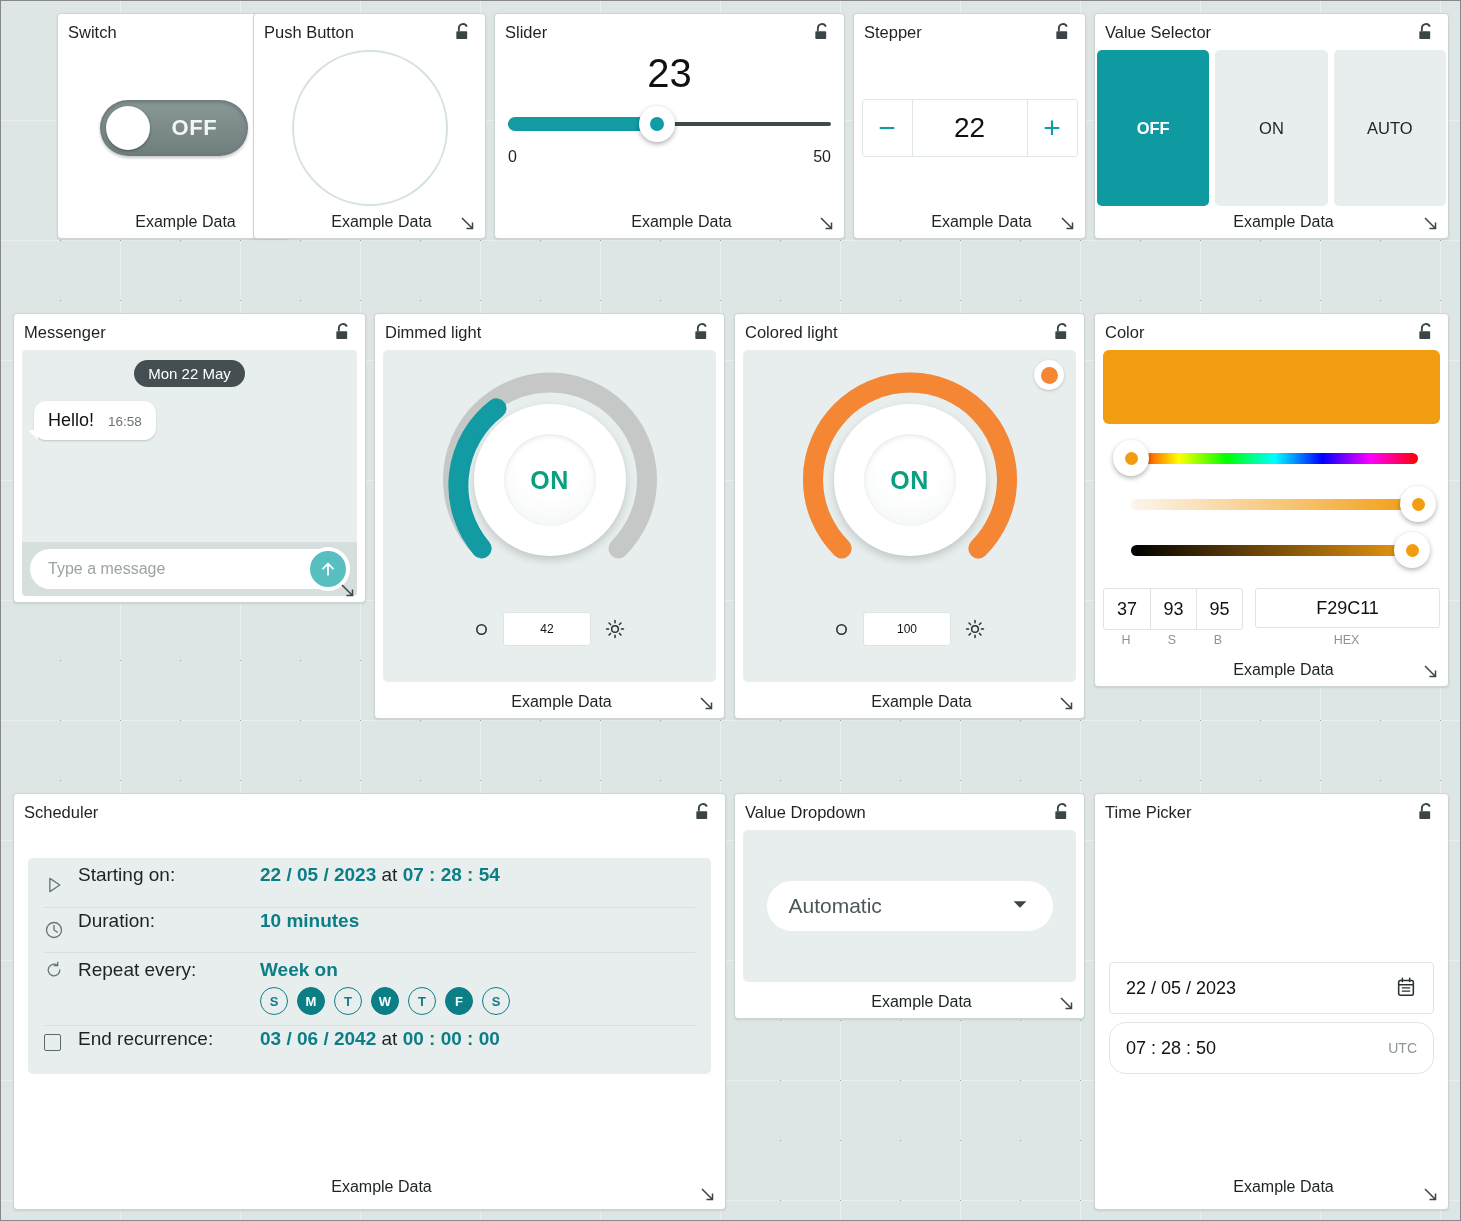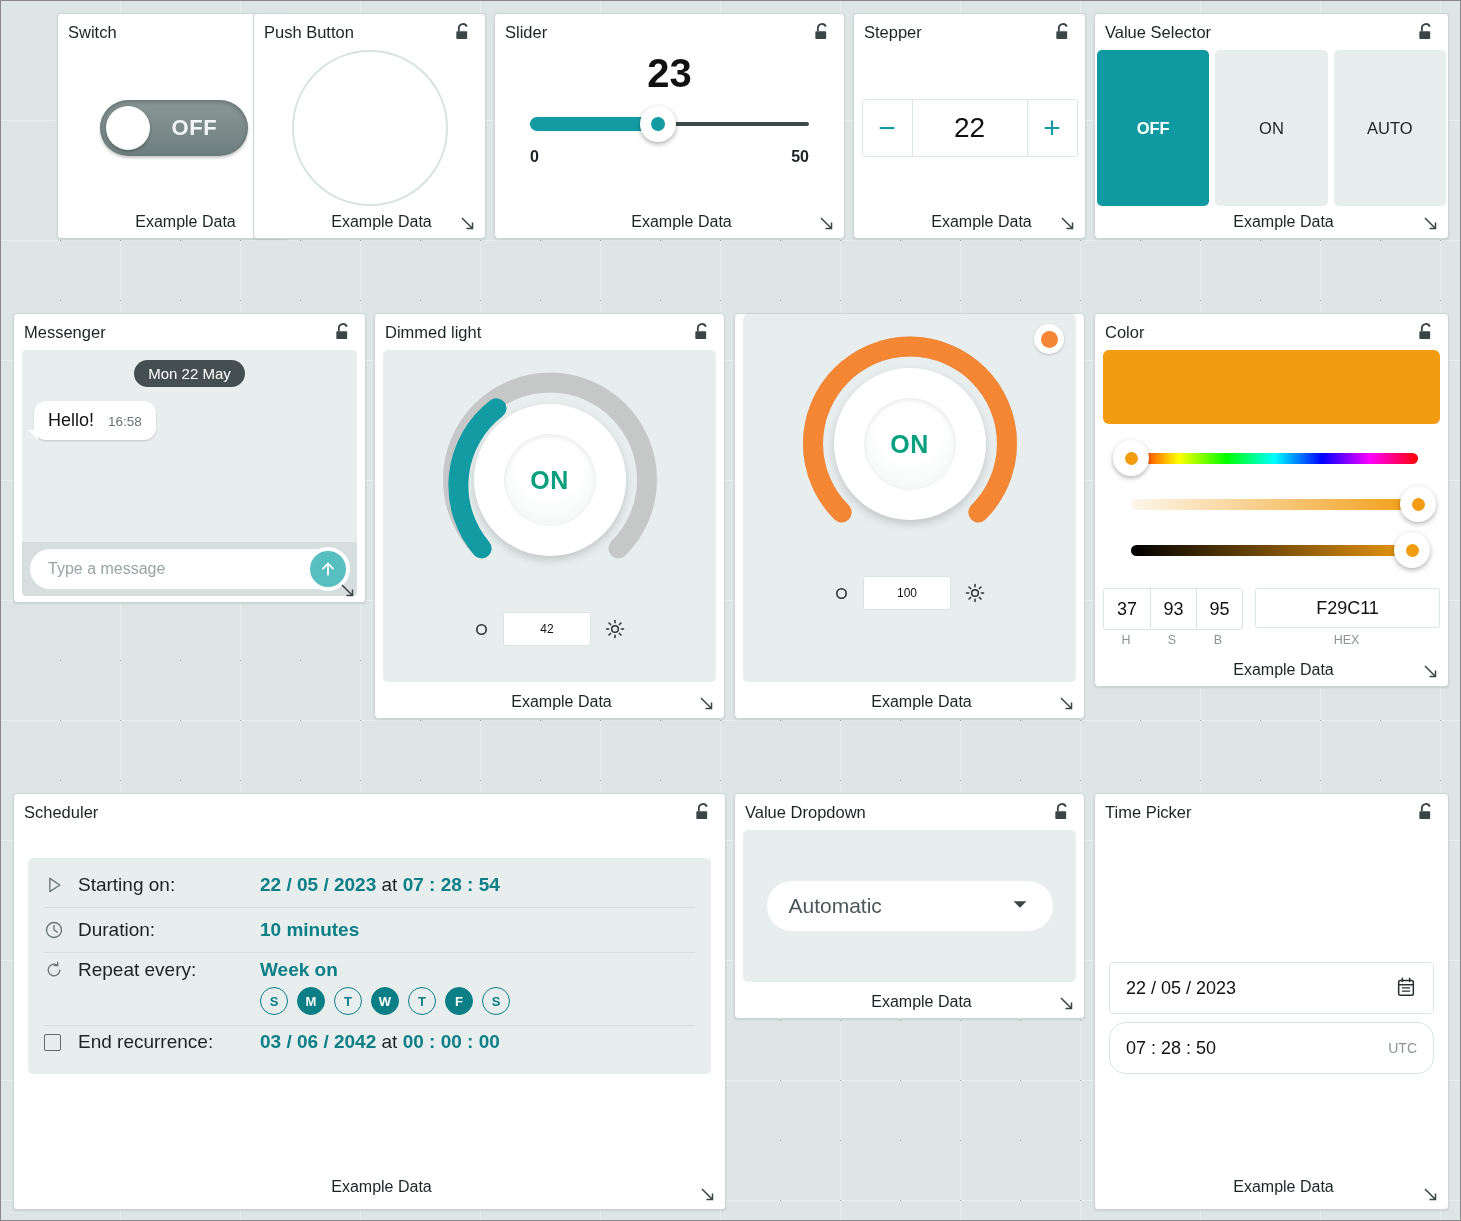--- a/index.html
+++ b/index.html
@@ -66,21 +66,21 @@
   }
 
   
   .push-wrap { display:flex; align-items:center; justify-content:center; height:100%; }
   .push-circle {
     width:156px; height:156px; border-radius:50%;
     border:2px solid #d6e2e0; background:#fff;
   }
 
   
-  .slider-wrap { height:100%; padding:4px 35px 0; display:flex; flex-direction:column;font-weight:bold; }
+  .slider-wrap { height:100%; padding:4px 13px 0; display:flex; flex-direction:column; }
   .slider-value { text-align:center; font-size:40px; color:#111; line-height:1.05; margin-top:-2px;}
   .slider-track-box { position:relative; height:56px; margin-top:4px; }
   .slider-track {
     position:absolute; left:0; right:0; top:24px; height:4px; border-radius:3px;
     background:#3c4a4c;
   }
   .slider-fill {
     position:absolute; left:0; top:19px; height:14px; border-radius:7px;
     background:#139BA4; width:46%;
   }
@@ -212,21 +212,21 @@
     flex:1; height:40px; border:1px solid #dde4e4; border-radius:3px; background:#fff;
     display:flex; align-items:center; justify-content:center; font-size:18px; color:#111;
   }
   .hsb-labels { display:flex; gap:12px; margin-top:3px; font-size:12.5px; color:#8b9496; }
   .hsb-labels .l { width:46px; text-align:center; }
   .hsb-labels .lhex { flex:1; text-align:center; }
 
   
   .sch-body { height:100%; padding:28px 14px 4px; }
   .sch-panel { background:#e8eeee; border-radius:5px; padding:4px 16px; }
-  .sch-row { display:flex; align-items:center; min-height:45px; padding:2px 0; }
+  .sch-row { display:flex; min-height:45px; padding:2px 0; }
   .sch-row + .sch-row { border-top:1px solid #d6dede; }
   .sch-ico { width:34px; flex:0 0 34px; display:flex; align-items:center; }
   .sch-label { font-size:19px; color:#1d2324; width:182px; flex:0 0 182px; }
   .sch-value { font-size:19px; color:#0b7e86; font-weight:bold; }
   .sch-value .at { color:#1d2324; font-weight:normal; }
   .days { display:flex; gap:9px; margin:6px 0 8px 216px; }
   .day {
     width:28px; height:28px; border-radius:50%; border:1px solid #0b7e86;
     display:flex; align-items:center; justify-content:center;
     font-size:13px; color:#0b7e86; font-weight:bold; background:transparent;
@@ -463,20 +463,27 @@
     </div>
     <div class="card-foot">
       <span class="foot-label">Example Data</span>
       <svg class="resize-ico" viewBox="0 0 24 24">
         <path d="M4 4 L18 18 M18 10 V18 H10" fill="none" stroke="#3b4547" stroke-width="2"></path>
       </svg>
     </div>
   </div>
 
   <div class="card" style="left:733px;top:312px;width:351px;height:406px;">
+    <div class="card-head">
+      <div class="card-title">Colored light</div>
+      <svg class="lock-ico" viewBox="0 0 24 24">
+        <path d="M7 11V7.5a5 5 0 0 1 9.6-2" fill="none" stroke="#3b4547" stroke-width="2.2"></path>
+        <rect x="4" y="11" width="13" height="9.5" rx="1" fill="#3b4547"></rect>
+      </svg>
+    </div>
     <div class="card-body">
       <div class="light-body">
         <div class="light-inner">
           <div class="dot-badge">
             <i style="background:#F58634;"></i>
           </div>
           <div class="knob">
             <svg viewBox="0 0 232 232">
               <path d="M 47.6 184.4 A 97 97 0 1 1 184.4 184.4" fill="none" stroke="#c6c8c8" stroke-width="20" stroke-linecap="round"></path>
               <path d="M 47.6 184.4 A 97 97 0 1 1 184.4 184.4" fill="none" stroke="#F58634" stroke-width="20" stroke-linecap="round"></path>

